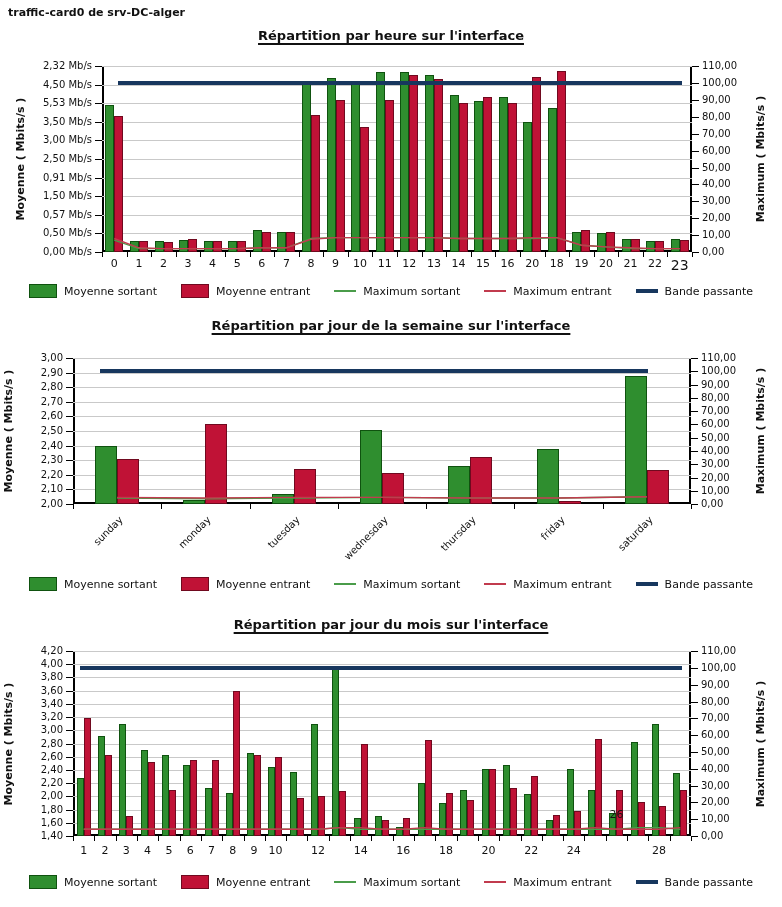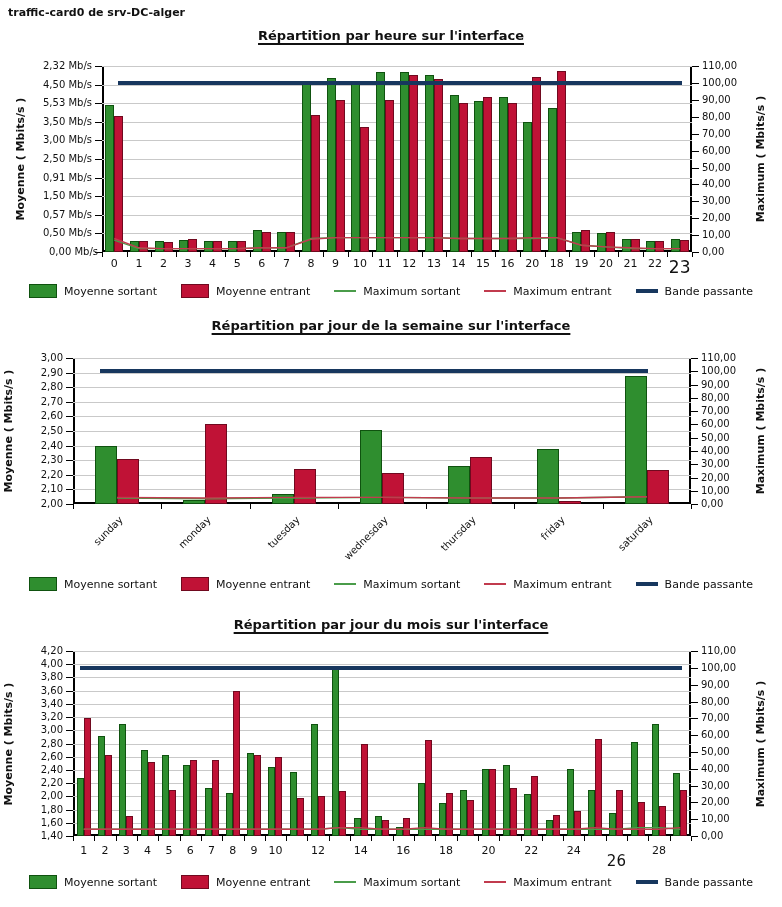--- a/index.html
+++ b/index.html
@@ -26,21 +26,21 @@
 
 <div id="page">
   <div class="hdr">traffic-card0 de srv-DC-alger</div>
   <div id="charts">
       <div>
         <div class="ctitle" style="top: 28px;">Répartition par heure sur l'interface</div>
         <div class="ylab" style="left: 20px; top: 159px;">Moyenne ( Mbits/s )</div>
         <div class="ylab" style="left: 760px; top: 159px;">Maximum ( Mbits/s )</div>
         <div class="plot" style="left: 102px; top: 66px; width: 590px; height: 186px;"></div>
         <div class="tick" style="left: 95px; top: 252px; width: 7px; height: 1px;"></div>
-        <div class="tl" style="left: 20px; top: 246px; width: 78px; text-align: right;">0,00 Mb/s</div>
+        <div class="tl" style="left: 14px; top: 246px; width: 78px; text-align: right;">0,00 Mb/s</div>
         <div class="grid" style="left: 102px; top: 233.4px; width: 590px;"></div>
         <div class="tick" style="left: 95px; top: 233.4px; width: 7px; height: 1px;"></div>
         <div class="tl" style="left: 14px; top: 227.4px; width: 78px; text-align: right;">0,50 Mb/s</div>
         <div class="grid" style="left: 102px; top: 214.8px; width: 590px;"></div>
         <div class="tick" style="left: 95px; top: 214.8px; width: 7px; height: 1px;"></div>
         <div class="tl" style="left: 14px; top: 208.8px; width: 78px; text-align: right;">0,57 Mb/s</div>
         <div class="grid" style="left: 102px; top: 196.2px; width: 590px;"></div>
         <div class="tick" style="left: 95px; top: 196.2px; width: 7px; height: 1px;"></div>
         <div class="tl" style="left: 14px; top: 190.2px; width: 78px; text-align: right;">1,50 Mb/s</div>
         <div class="grid" style="left: 102px; top: 177.6px; width: 590px;"></div>
@@ -182,21 +182,21 @@
         <div class="xl" style="left: 418.9px; top: 257px; width: 30px; font-size: 11px;">13</div>
         <div class="xl" style="left: 443.5px; top: 257px; width: 30px; font-size: 11px;">14</div>
         <div class="xl" style="left: 468px; top: 257px; width: 30px; font-size: 11px;">15</div>
         <div class="xl" style="left: 492.6px; top: 257px; width: 30px; font-size: 11px;">16</div>
         <div class="xl" style="left: 517.2px; top: 257px; width: 30px; font-size: 11px;">20</div>
         <div class="xl" style="left: 541.8px; top: 257px; width: 30px; font-size: 11px;">18</div>
         <div class="xl" style="left: 566.4px; top: 257px; width: 30px; font-size: 11px;">19</div>
         <div class="xl" style="left: 591px; top: 257px; width: 30px; font-size: 11px;">20</div>
         <div class="xl" style="left: 615.5px; top: 257px; width: 30px; font-size: 11px;">21</div>
         <div class="xl" style="left: 640.1px; top: 257px; width: 30px; font-size: 11px;">22</div>
-        <div class="xl" style="left: 664.7px; top: 257px; width: 30px; font-size: 17px;">23</div>
+        <div class="xl" style="left: 664.7px; top: 257px; width: 30px; font-size: 14px;">23</div>
         <div class="legend" style="top: 284px;">
           <div class="litem">
             <span style="width: 26px; height: 12px; background: rgb(47, 142, 47); border: 1px solid rgb(15, 82, 15);"></span>
             <span>Moyenne sortant</span>
           </div>
           <div class="litem">
             <span style="width: 26px; height: 12px; background: rgb(192, 18, 54); border: 1px solid rgb(112, 9, 31);"></span>
             <span>Moyenne entrant</span>
           </div>
           <div class="litem">
@@ -507,21 +507,21 @@
         <div class="xl" style="left: 217.8px; top: 844px; width: 30px; font-size: 11px;">8</div>
         <div class="xl" style="left: 239.1px; top: 844px; width: 30px; font-size: 11px;">9</div>
         <div class="xl" style="left: 260.4px; top: 844px; width: 30px; font-size: 11px;">10</div>
         <div class="xl" style="left: 303.1px; top: 844px; width: 30px; font-size: 11px;">12</div>
         <div class="xl" style="left: 345.7px; top: 844px; width: 30px; font-size: 11px;">14</div>
         <div class="xl" style="left: 388.3px; top: 844px; width: 30px; font-size: 11px;">16</div>
         <div class="xl" style="left: 430.9px; top: 844px; width: 30px; font-size: 11px;">18</div>
         <div class="xl" style="left: 473.6px; top: 844px; width: 30px; font-size: 11px;">20</div>
         <div class="xl" style="left: 516.2px; top: 844px; width: 30px; font-size: 11px;">22</div>
         <div class="xl" style="left: 558.8px; top: 844px; width: 30px; font-size: 11px;">24</div>
-        <div class="xl" style="left: 601.4px; top: 852px; width: 30px; font-size: 15px;">26</div>
+        <div class="xl" style="left: 601.4px; top: 808px; width: 30px; font-size: 11px;">26</div>
         <div class="xl" style="left: 644px; top: 844px; width: 30px; font-size: 11px;">28</div>
         <div class="legend" style="top: 875px;">
           <div class="litem">
             <span style="width: 26px; height: 12px; background: rgb(47, 142, 47); border: 1px solid rgb(15, 82, 15);"></span>
             <span>Moyenne sortant</span>
           </div>
           <div class="litem">
             <span style="width: 26px; height: 12px; background: rgb(192, 18, 54); border: 1px solid rgb(112, 9, 31);"></span>
             <span>Moyenne entrant</span>
           </div>

